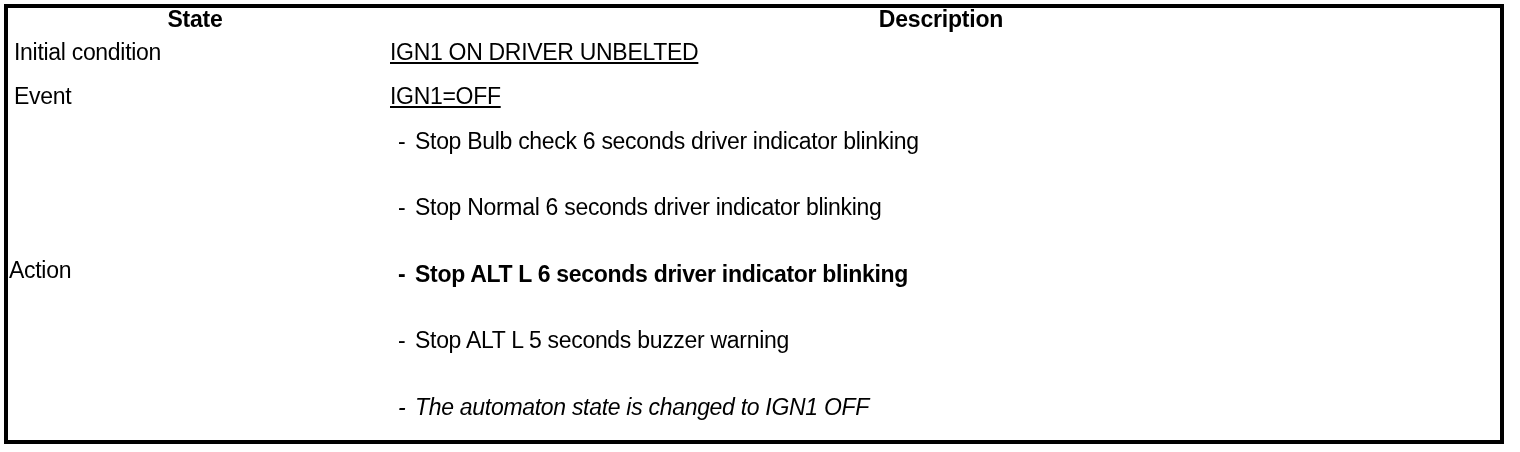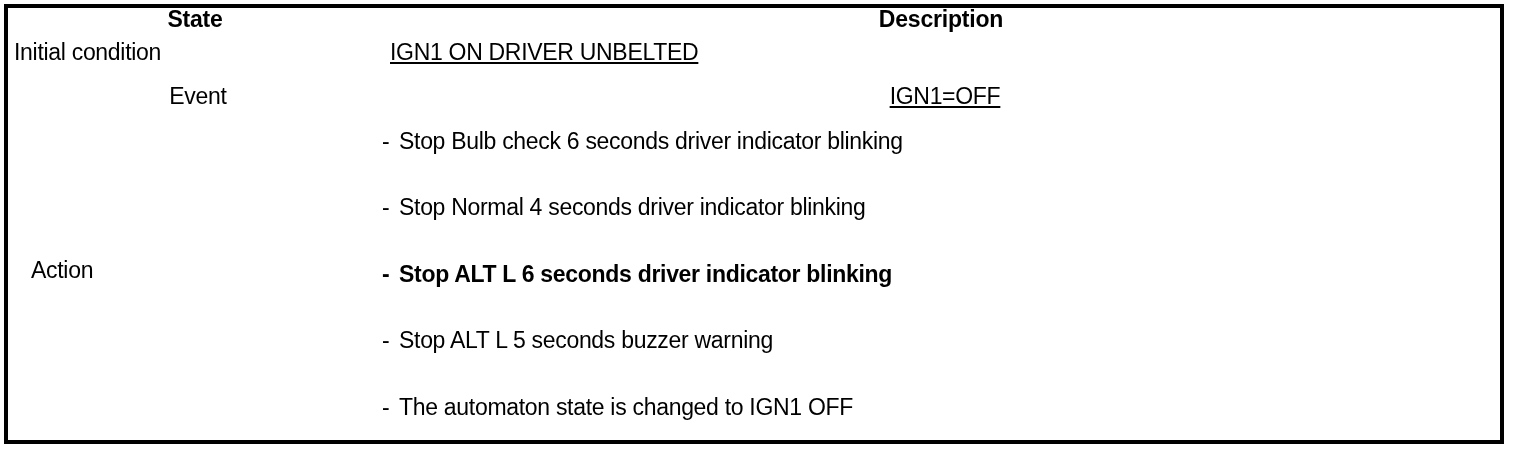--- a/index.html
+++ b/index.html
@@ -47,21 +47,21 @@
   }
 
   
   .cell-state {
     border-right: 3px solid #000000;
   }
 
   
   .rule-thin  { border-bottom: 2px solid #000000; }
   
-  .rule-thick { border-bottom: 4px solid #000000; text-align: center; }
+  .rule-thick { border-bottom: 4px solid #000000; }
   .hdr-text {
     display: block;
     text-align: center;
     font-size: 23px;
     font-weight: bold;
     line-height: 1;
     letter-spacing: -0.2px;
   }
 
   
@@ -82,52 +82,52 @@
   .row-action td {
     height: 307px;
     vertical-align: top;
   }
   .action-label-wrap {
     position: relative;
     height: 307px;
   }
   .action-label {
     position: absolute;
-    left: 23px;
+    left: 1px;
     top: 140px;
     font-size: 23px;
     line-height: 1;
     letter-spacing: -0.3px;
   }
 
   .action-list {
     position: relative;
     margin: 0;
     padding: 0;
     list-style: none;
     height: 307px;
   }
   .action-item {
     position: absolute;
-    left: 0;
+    left: 16px;
     font-size: 23px;
     line-height: 1;
     letter-spacing: -0.3px;
     white-space: nowrap;
   }
   .action-item .dash {
     display: inline-block;
     width: 17px;
   }
   
   .action-item:nth-child(1) { top: 11px;  }
   .action-item:nth-child(2) { top: 77px;  }
   .action-item:nth-child(3) { top: 144px; font-weight: bold; }
   .action-item:nth-child(4) { top: 210px; }
-  .action-item:nth-child(5) { top: 277px; }
+  .action-item:nth-child(5) { top: 277px; font-style: italic; }
 </style>
 </head>
 <body>
 
 <div class="page">
 
   <table class="spec-table">
     <colgroup>
       <col class="c-state">
       <col class="c-desc">
@@ -168,21 +168,21 @@
           <div class="action-label-wrap">
             <span class="action-label">Action</span>
           </div>
         </td>
         <td>
           <ul class="action-list">
             <li class="action-item">
               <span class="dash">-</span><span>Stop Bulb check 6 seconds driver indicator blinking</span>
             </li>
             <li class="action-item">
-              <span class="dash">-</span><span>Stop Normal 4 seconds driver indicator blinking</span>
+              <span class="dash">-</span><span>Stop Normal 6 seconds driver indicator blinking</span>
             </li>
             <li class="action-item">
               <span class="dash">-</span><span>Stop ALT L 6 seconds driver indicator blinking</span>
             </li>
             <li class="action-item">
               <span class="dash">-</span><span>Stop ALT L 5 seconds buzzer warning</span>
             </li>
             <li class="action-item">
               <span class="dash">-</span><span>The automaton state is changed to IGN1 OFF</span>
             </li>

